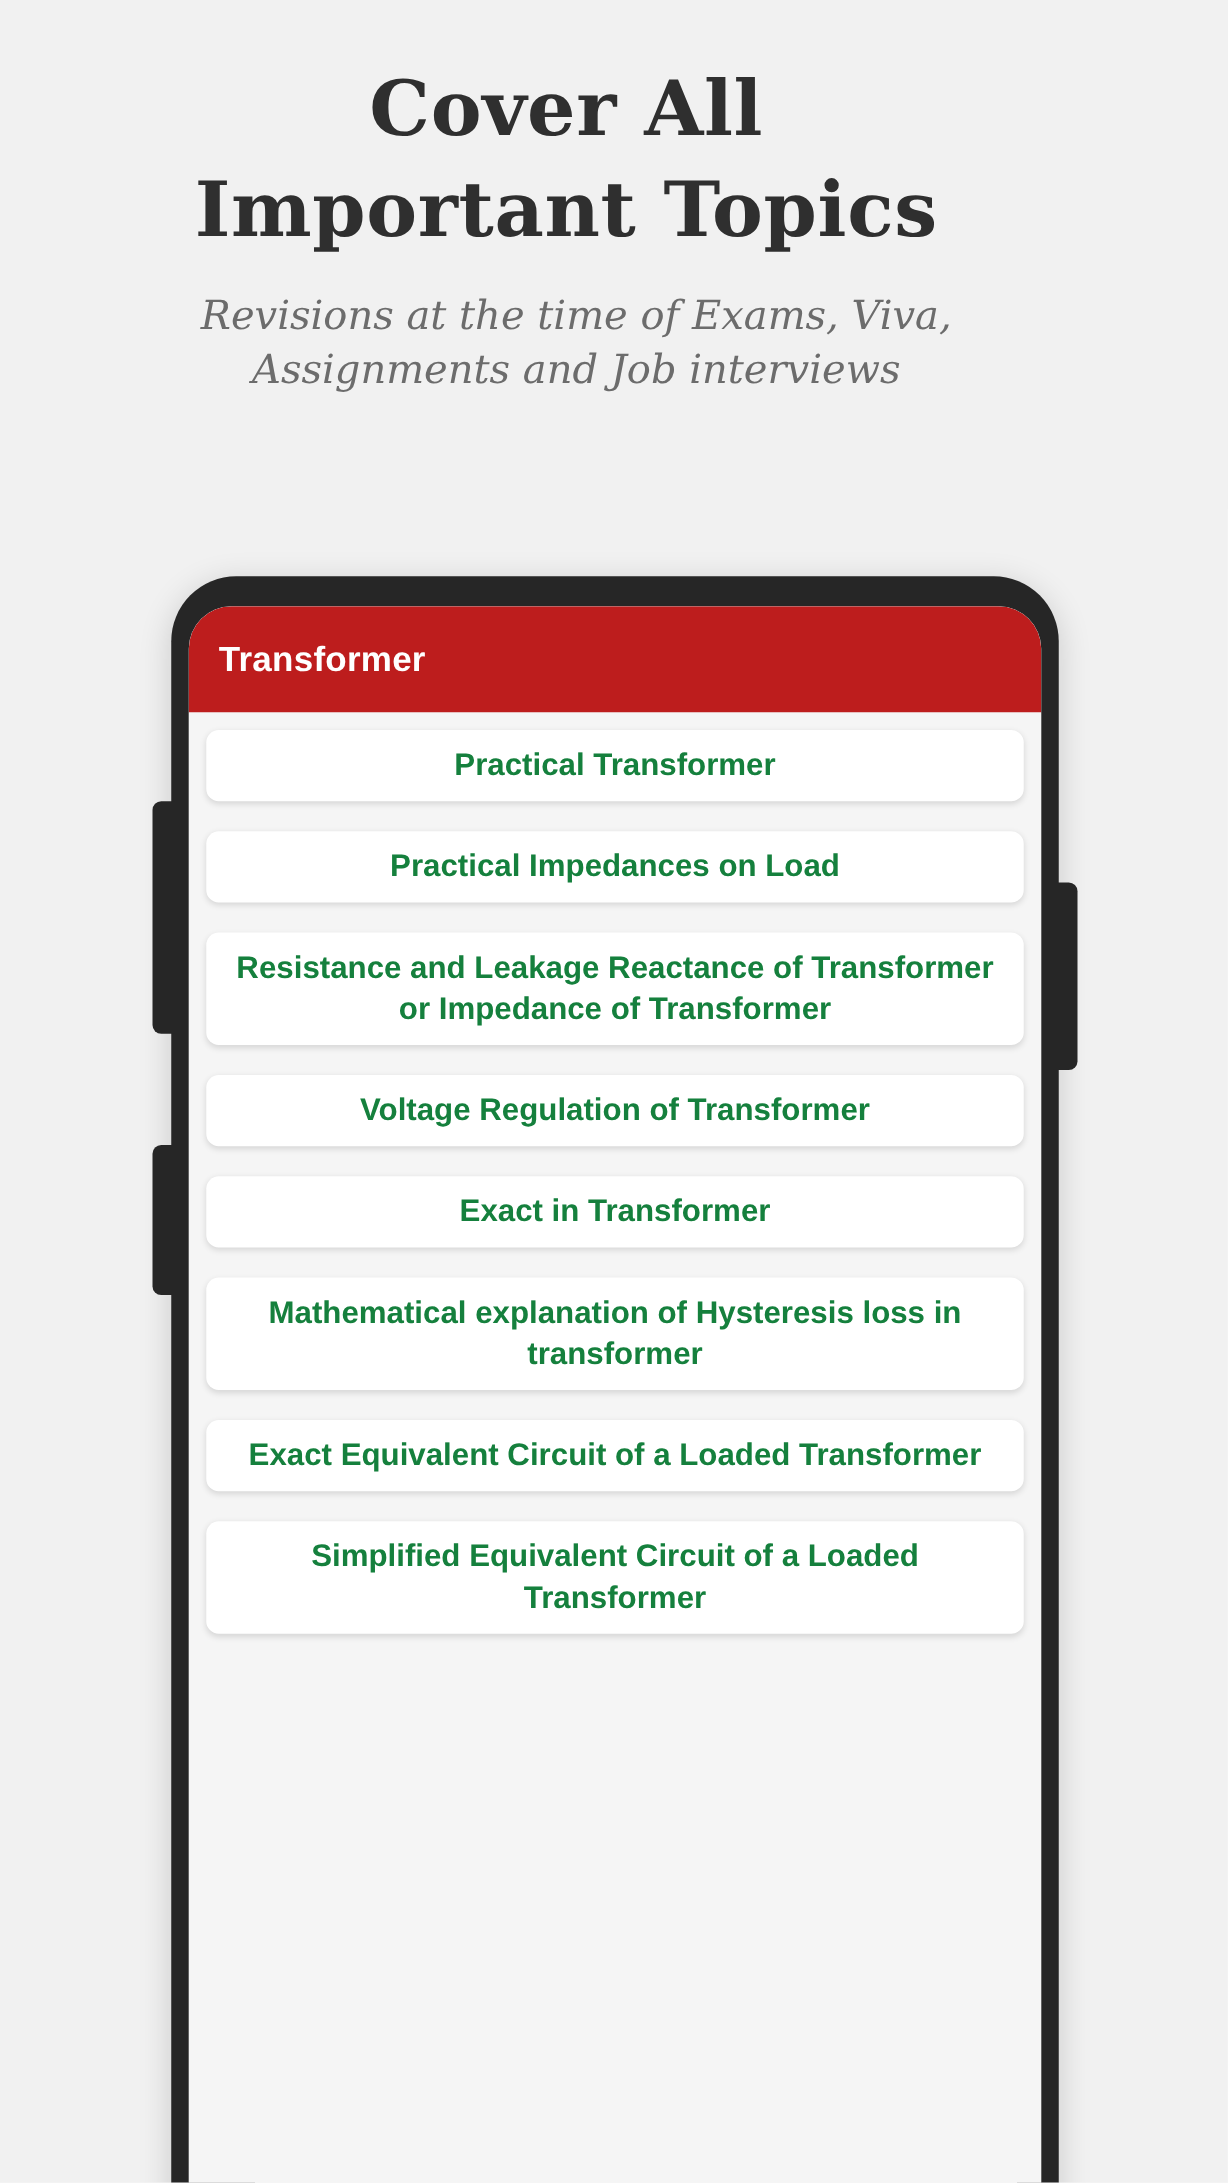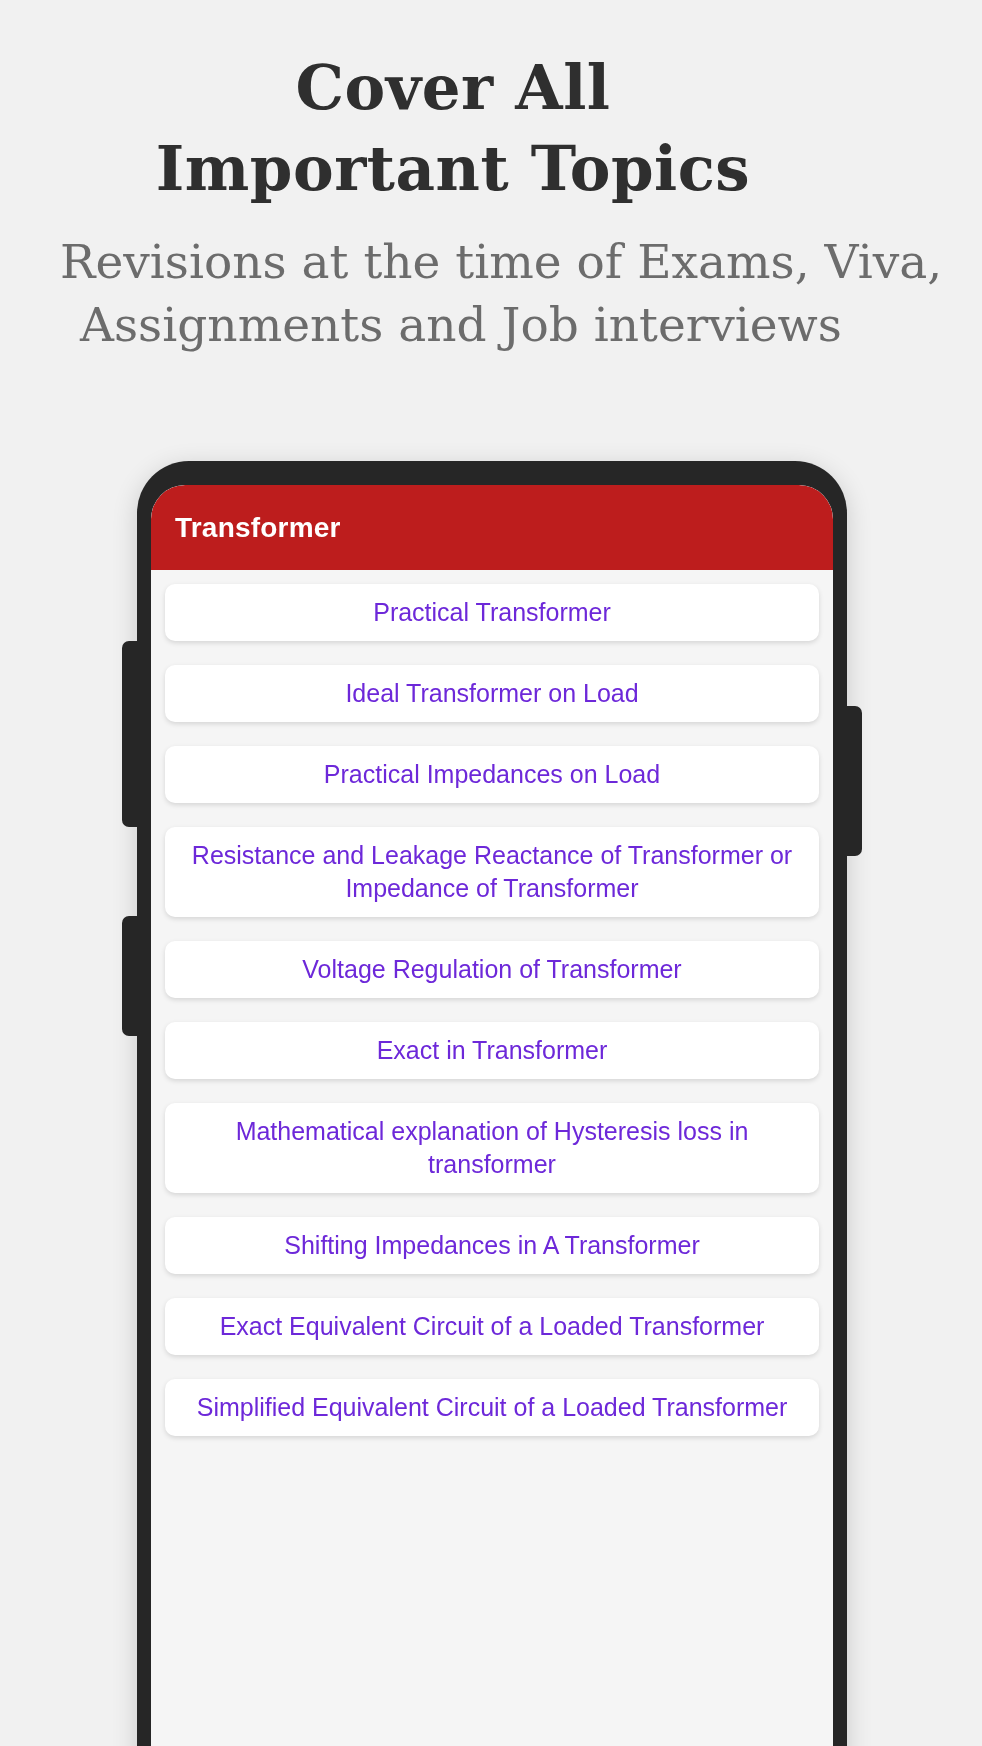--- a/index.html
+++ b/index.html
@@ -34,25 +34,26 @@
     margin: 0;
     padding: 0 40px;
   }
   .promo-title .line {
     display: block;
     white-space: nowrap;
   }
   .promo-sub {
     font-family: "DejaVu Serif", serif;
     font-weight: normal;
-    font-size: 47px;
+    font-size: 32px;
     line-height: 1.33;
     color: #6c6c6c;
     margin: 0;
     padding: 22px 44px 0 60px;
+    font-style: italic;
   }
   .promo-sub .line {
     display: block;
     white-space: nowrap;
   }
 
   
   .phone {
     position: absolute;
     left: 137px;
@@ -137,23 +138,23 @@
     display: flex;
     align-items: center;
     justify-content: center;
     text-align: center;
     padding: 12px 16px;
     box-sizing: border-box;
   }
   .topic-card-label {
     font-size: 25px;
     line-height: 1.32;
-    color: #6d28d9;
+    color: #15803d;
     font-family: "Liberation Sans", sans-serif;
-    font-weight: normal;
+    font-weight: bold;
   }
 </style>
 </head>
 <body>
 
 <div class="promo">
   <h1 class="promo-title">
     <span class="line">Cover All</span>
     <span class="line">Important Topics</span>
   </h1>
@@ -172,39 +173,33 @@
 
     <div class="appbar">
       <span class="appbar-title">Transformer</span>
     </div>
 
     <div class="topic-list">
       <div class="topic-card">
         <span class="topic-card-label">Practical Transformer</span>
       </div>
       <div class="topic-card">
-        <span class="topic-card-label">Ideal Transformer on Load</span>
-      </div>
-      <div class="topic-card">
         <span class="topic-card-label">Practical Impedances on Load</span>
       </div>
       <div class="topic-card">
         <span class="topic-card-label">Resistance and Leakage Reactance of Transformer or Impedance of Transformer</span>
       </div>
       <div class="topic-card">
         <span class="topic-card-label">Voltage Regulation of Transformer</span>
       </div>
       <div class="topic-card">
         <span class="topic-card-label">Exact in Transformer</span>
       </div>
       <div class="topic-card">
         <span class="topic-card-label">Mathematical explanation of Hysteresis loss in transformer</span>
-      </div>
-      <div class="topic-card">
-        <span class="topic-card-label">Shifting Impedances in A Transformer</span>
       </div>
       <div class="topic-card">
         <span class="topic-card-label">Exact Equivalent Circuit of a Loaded Transformer</span>
       </div>
       <div class="topic-card">
         <span class="topic-card-label">Simplified Equivalent Circuit of a Loaded Transformer</span>
       </div>
     </div>
 
   </div>

